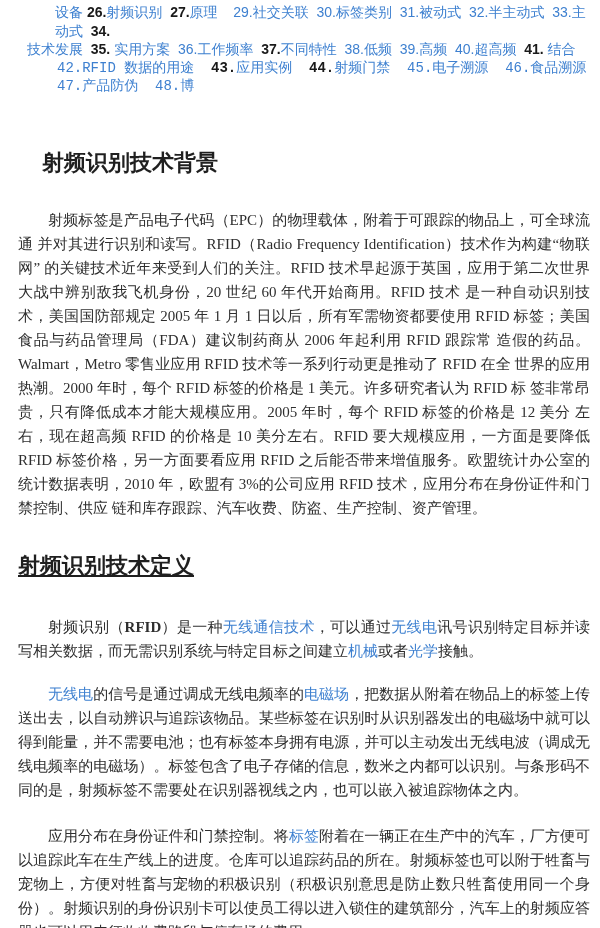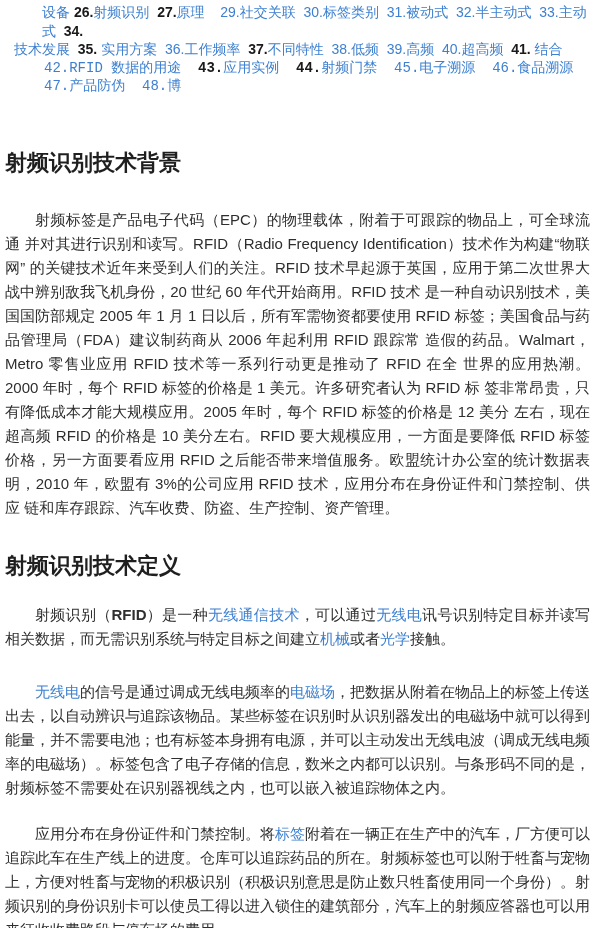--- a/index.html
+++ b/index.html
@@ -11,21 +11,21 @@
     width: 600px;
     height: 928px;
     overflow: hidden;
     font-family: "Liberation Sans", "DejaVu Sans", sans-serif;
     color: #2e2e2e;
   }
   .page {
     box-sizing: border-box;
     width: 600px;
     height: 928px;
-    padding: 3px 10px 0 5px;
+    padding: 3px 10px 0 18px;
     overflow: hidden;
     background: #ffffff;
   }
   
   .toc {
     font-size: 14px;
     line-height: 18.5px;
     color: #2b2b2b;
   }
   .toc-line { white-space: pre-wrap; }
@@ -43,35 +43,36 @@
     cursor: pointer;
   }
   
   h1 {
     font-size: 22px;
     line-height: 26px;
     font-weight: bold;
     color: #1f1f1f;
     margin: 0;
   }
-  h1.h-bg  { margin-top: 54px; }
-  h1.h-def { margin-top: 33px; }
+  h1.h-bg  { margin-top: 54px; margin-left: 24px; }
+  h1.h-def { margin-top: 33px; text-decoration: underline; }
   
   p.body-par {
     margin: 0;
     font-size: 15px;
     line-height: 24px;
     text-align: justify;
     text-indent: 2em;
     white-space: pre-wrap;
     color: #2e2e2e;
+    font-family: Liberation Serif, serif;
   }
   p.p1 { margin-top: 32px; }
-  p.p2 { margin-top: 24px; }
-  p.p3 { margin-top: 29px; }
+  p.p2 { margin-top: 36px; }
+  p.p3 { margin-top: 19px; }
   p.p4 { margin-top: 22px; }
   .b { font-weight: bold; }
 </style>
 </head>
 <body>
 
 <div class="page">
 
   <div class="toc">
     <div class="toc-line l1"><a class="lnk" href="#">设备</a><span class=""> </span><span class="num">26.</span><a class="lnk" href="#">射频识别</a><span class="">  </span><span class="num">27.</span><a class="lnk" href="#">原理</a><span class="">    </span><a class="lnk" href="#">29.社交关联</a><span class="">  </span><a class="lnk" href="#">30.标签类别</a><span class="">  </span><a class="lnk" href="#">31.被动式</a><span class="">  </span><a class="lnk" href="#">32.半主动式</a><span class="">  </span><a class="lnk" href="#">33.主动式</a><span class="">  </span><span class="num">34.</span></div>

